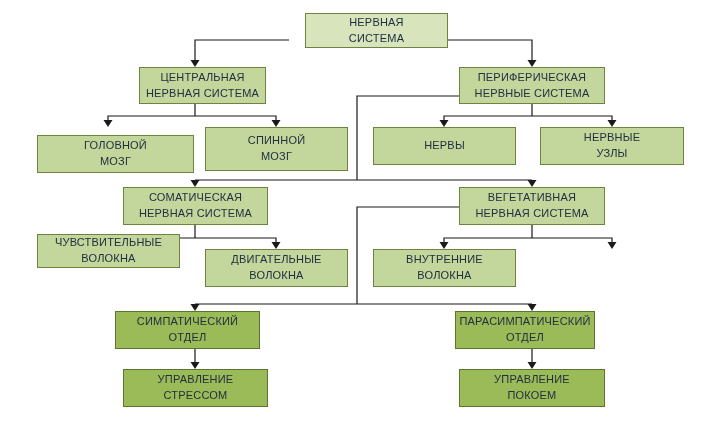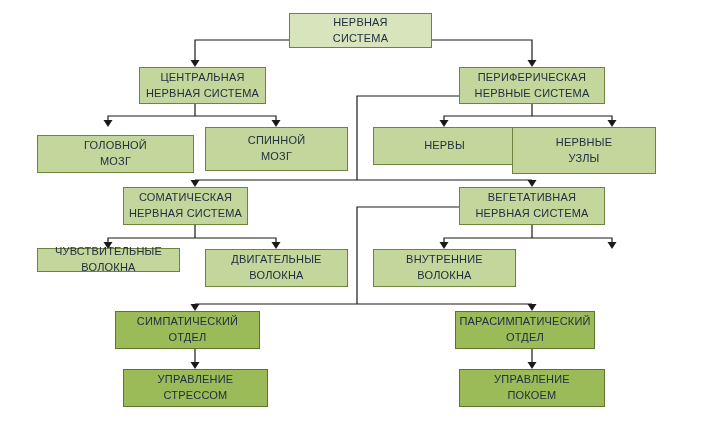--- a/index.html
+++ b/index.html
@@ -37,21 +37,21 @@
     text-align: center;
     white-space: pre-line;
     font-size: 11px;
     line-height: 1.42;
     letter-spacing: 0.2px;
     color: var(--text, #203040);
     background: var(--node-fill-light, #c3d69b);
     border: 1px solid var(--node-border, #6d8440);
     padding: 2px 4px;
   }
-  .node.top  { background: var(--node-fill-top, #d7e4bc); }
+  .node.top  { background: var(--node-fill-top, #d7e4bc); margin-left: 16px; }
   .node.dark {
     background: var(--node-fill-dark, #9bbb59);
     border-color: var(--node-border-dark, #5c7430);
   }
 </style>
 </head>
 <body>
 
 <div class="stage">
 
@@ -91,29 +91,29 @@
   <div class="node" style="left:139px;top:67px;width:127px;height:37px">ЦЕНТРАЛЬНАЯ
 НЕРВНАЯ СИСТЕМА</div>
   <div class="node" style="left:459px;top:67px;width:146px;height:37px">ПЕРИФЕРИЧЕСКАЯ
 НЕРВНЫЕ СИСТЕМА</div>
 
   <div class="node" style="left:37px;top:135px;width:157px;height:38px">ГОЛОВНОЙ
 МОЗГ</div>
   <div class="node" style="left:205px;top:127px;width:143px;height:44px">СПИННОЙ
 МОЗГ</div>
   <div class="node" style="left:373px;top:127px;width:143px;height:38px">НЕРВЫ</div>
-  <div class="node" style="left:512px;top:127px;width:144px;height:47px">НЕРВНЫЕ
+  <div class="node" style="left:540px;top:127px;width:144px;height:38px">НЕРВНЫЕ
 УЗЛЫ</div>
 
-  <div class="node" style="left:123px;top:187px;width:125px;height:38px">СОМАТИЧЕСКАЯ
+  <div class="node" style="left:123px;top:187px;width:145px;height:38px">СОМАТИЧЕСКАЯ
 НЕРВНАЯ СИСТЕМА</div>
   <div class="node" style="left:459px;top:187px;width:146px;height:38px">ВЕГЕТАТИВНАЯ
 НЕРВНАЯ СИСТЕМА</div>
 
-  <div class="node" style="left:37px;top:248px;width:143px;height:24px">ЧУВСТВИТЕЛЬНЫЕ
+  <div class="node" style="left:37px;top:234px;width:143px;height:34px">ЧУВСТВИТЕЛЬНЫЕ
 ВОЛОКНА</div>
   <div class="node" style="left:205px;top:249px;width:143px;height:38px">ДВИГАТЕЛЬНЫЕ
 ВОЛОКНА</div>
   <div class="node" style="left:373px;top:249px;width:143px;height:38px">ВНУТРЕННИЕ
 ВОЛОКНА</div>
 
   <div class="node dark" style="left:115px;top:311px;width:145px;height:38px">СИМПАТИЧЕСКИЙ
 ОТДЕЛ</div>
   <div class="node dark" style="left:455px;top:311px;width:140px;height:38px">ПАРАСИМПАТИЧЕСКИЙ
 ОТДЕЛ</div>

